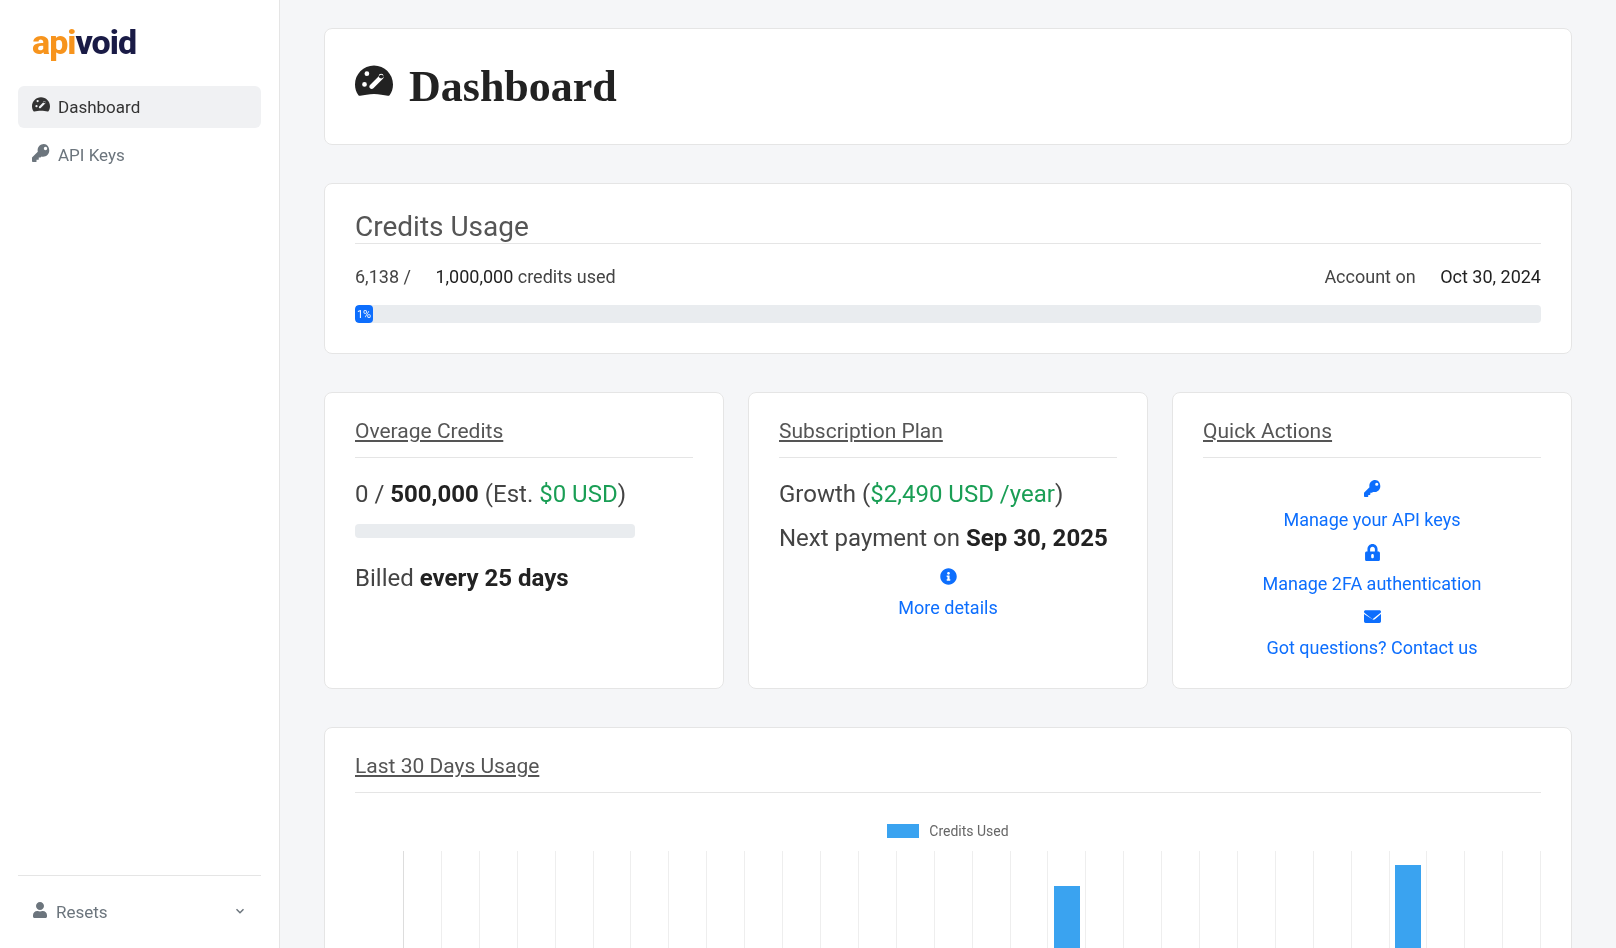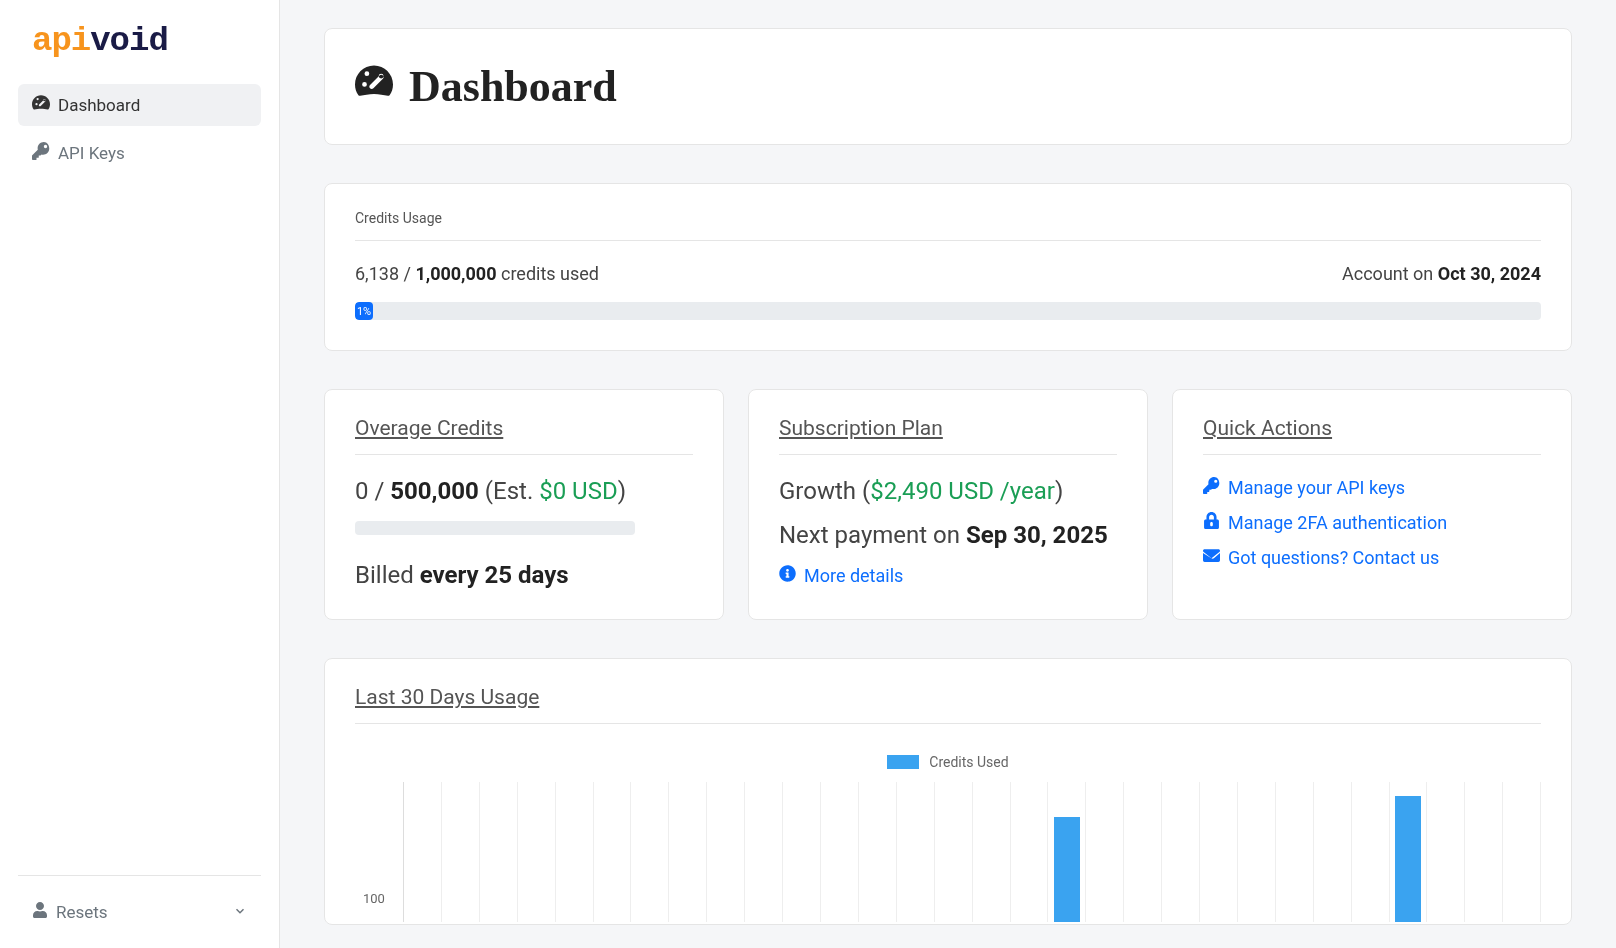--- a/index.html
+++ b/index.html
@@ -20,21 +20,20 @@
       flex-direction: column;
       padding: 18px;
     }
     .logo-wrap { padding: 4px 14px 20px 14px; }
     .logo-text {
       font-size: 34px;
       font-weight: 800;
       letter-spacing: -1px;
       display: flex;
       align-items: baseline;
-      font-family: Liberation Mono, monospace;
     }
     .logo-orange { color: #f7941d; }
     .logo-navy { color: #1a1b46; }
     .nav { flex: 1; margin-top: 4px; }
     .nav-item {
       display: flex;
       align-items: center;
       gap: 8px;
       padding: 10px 14px;
       font-size: 17px;
@@ -78,36 +77,35 @@
       font-family: "Times New Roman", Georgia, serif;
       font-size: 44px;
       font-weight: 700;
       color: #222;
       display: flex;
       align-items: center;
       gap: 16px;
     }
     .page-title svg { width: 38px; height: 38px; }
     .card-heading {
-      font-size: 14px;
+      font-size: 28px;
       color: #555;
       font-weight: 400;
-      padding-bottom: 14px;
       border-bottom: 1px solid #e5e5e5;
       margin-bottom: 22px;
     }
     .credits-row {
       display: flex;
       justify-content: space-between;
       align-items: center;
       font-size: 18px;
       color: #444;
       margin-bottom: 18px;
     }
-    .credits-row b { font-weight: 700; color: #222; }
+    .credits-row b { font-weight: 400; color: #222; margin-left: 20px; }
     .progress-bar {
       width: 100%;
       height: 18px;
       background: #e9ecef;
       border-radius: 4px;
       overflow: hidden;
       position: relative;
     }
     .progress-bar-small {
       width: 280px;
@@ -146,20 +144,21 @@
     .body-text b { font-weight: 700; color: #222; }
     .green { color: #1a9e55; }
     .link-row {
       display: flex;
       align-items: center;
       gap: 8px;
       color: #0d6efd;
       font-size: 18px;
       margin-bottom: 14px;
       cursor: pointer;
+      flex-direction: column;
     }
     .link-row svg { width: 17px; height: 17px; fill: #0d6efd; }
     .link-row:last-child { margin-bottom: 0; align-items: center; }
     .chart-card { padding: 26px 30px 2px 30px; }
     .chart-legend {
       text-align: center;
       padding: 8px 0 12px 0;
       color: #666;
       font-size: 14px;
       display: flex;

